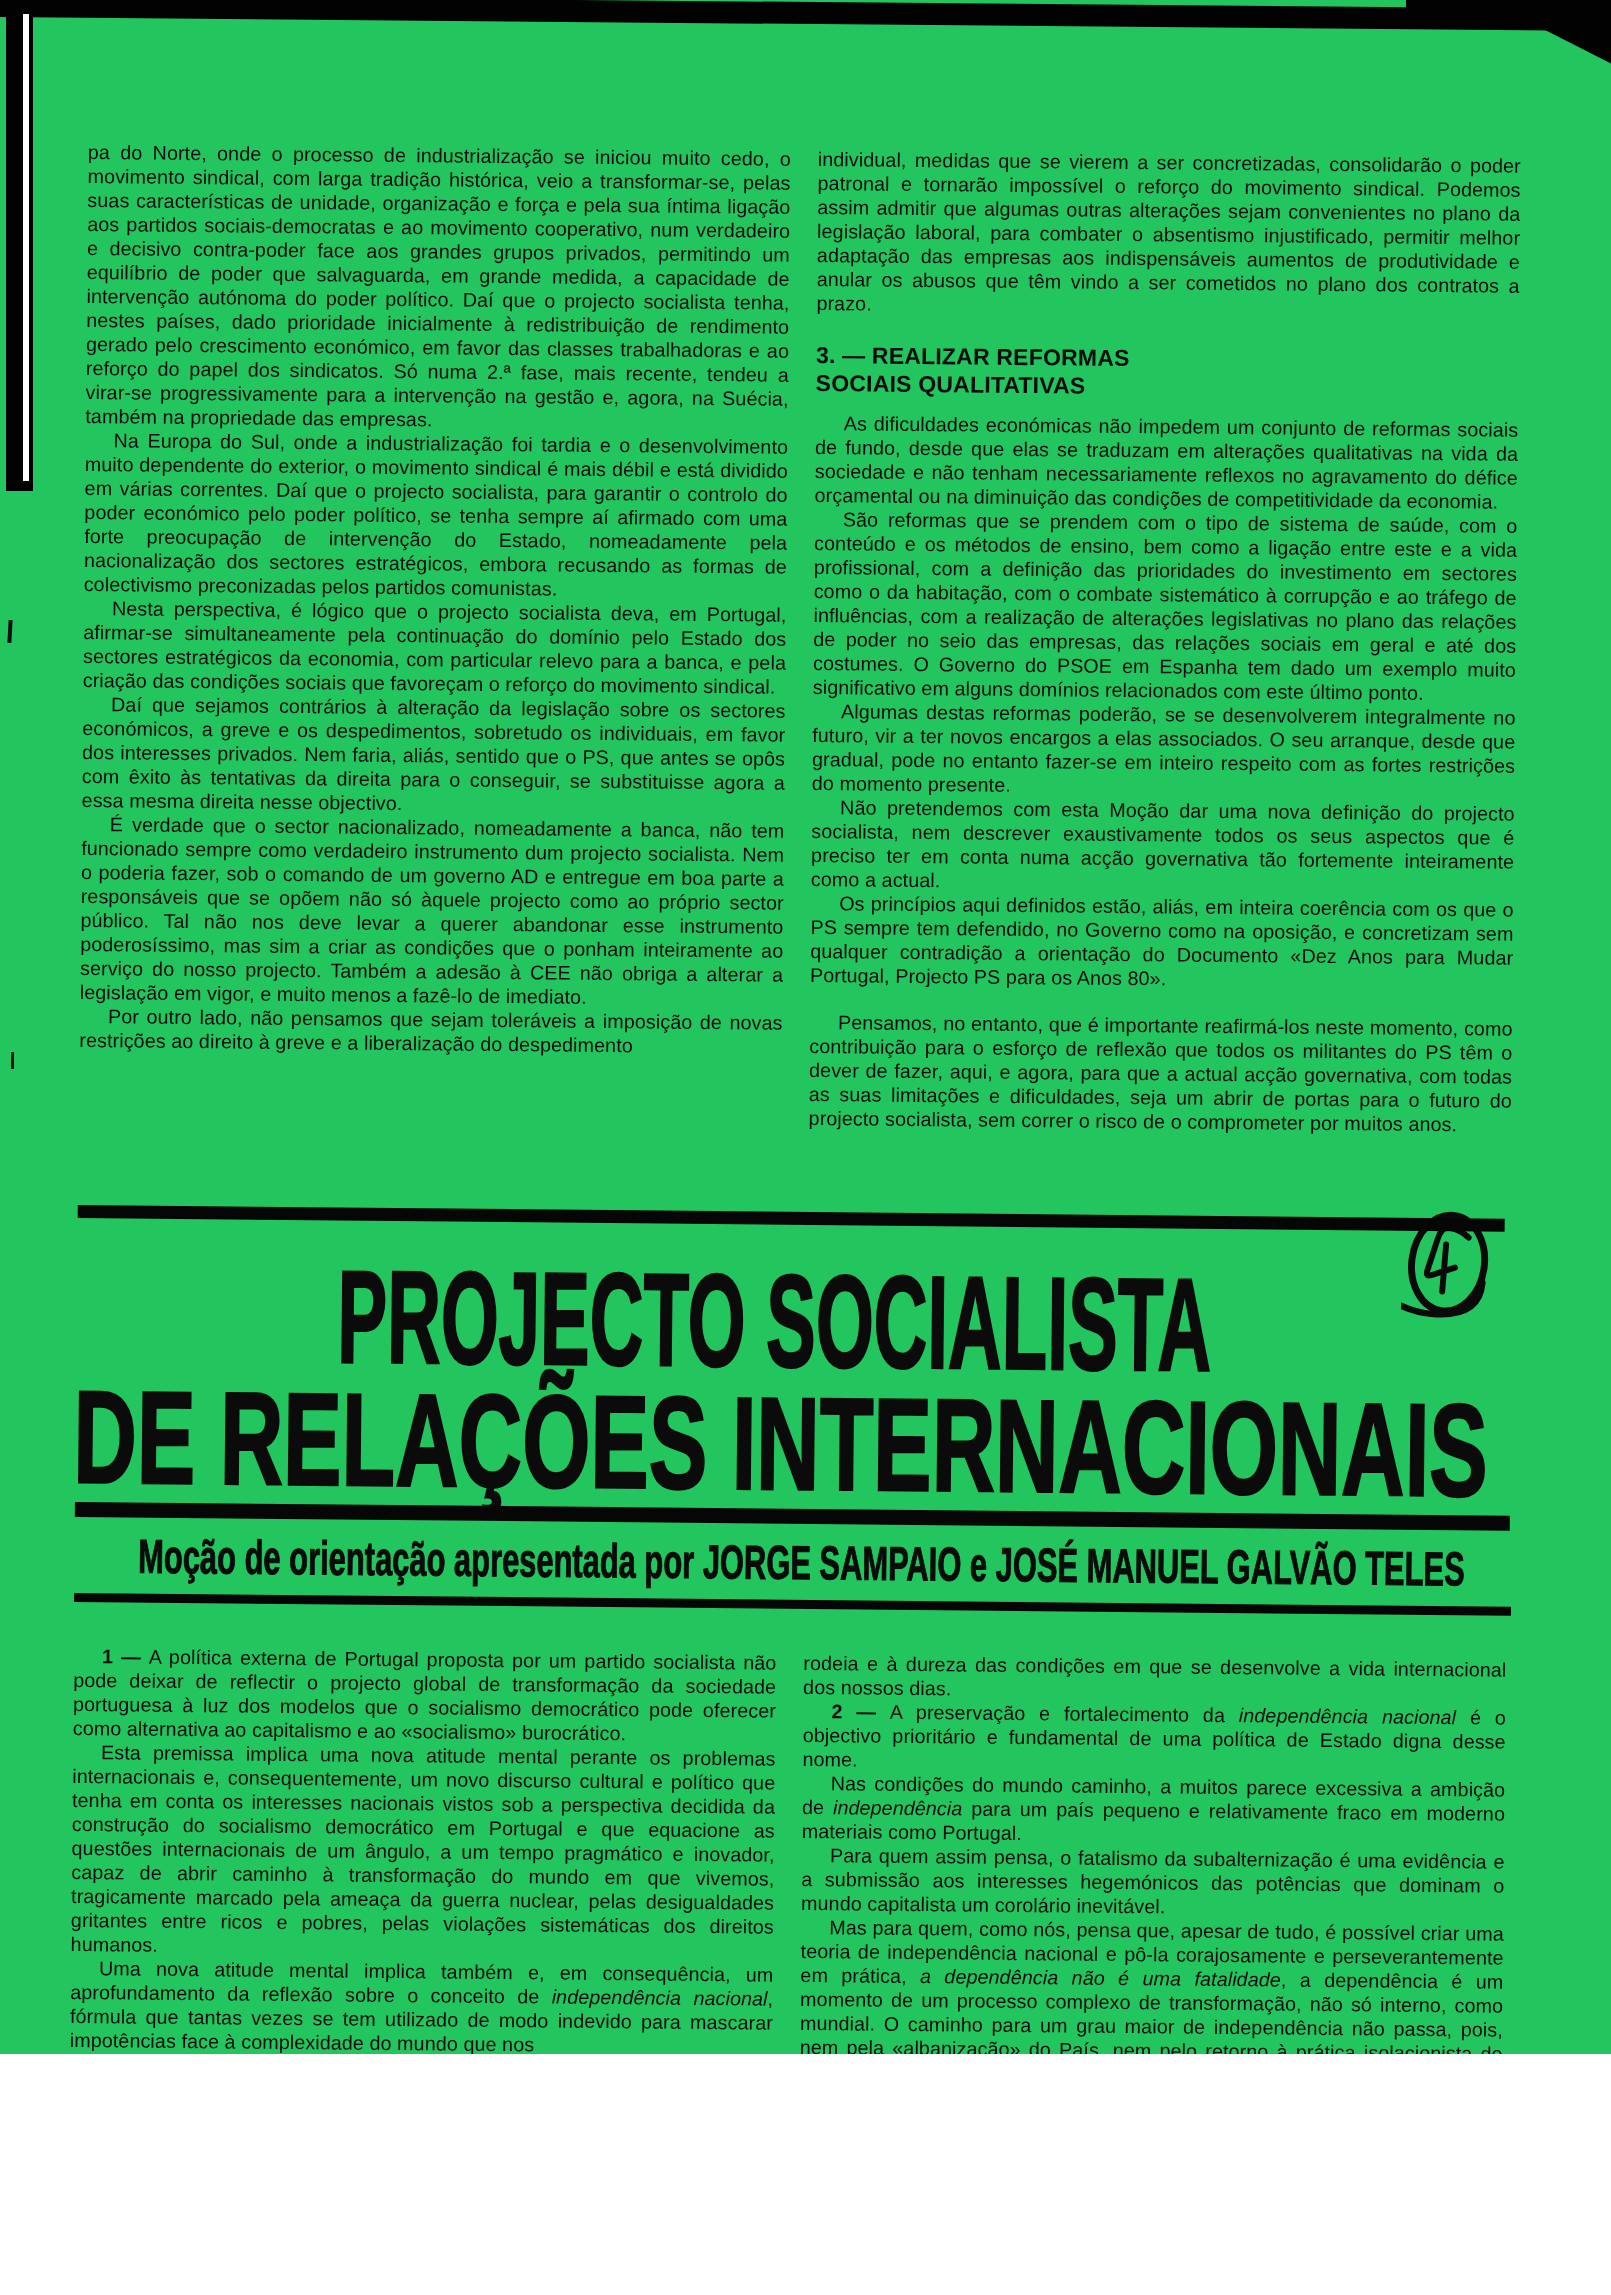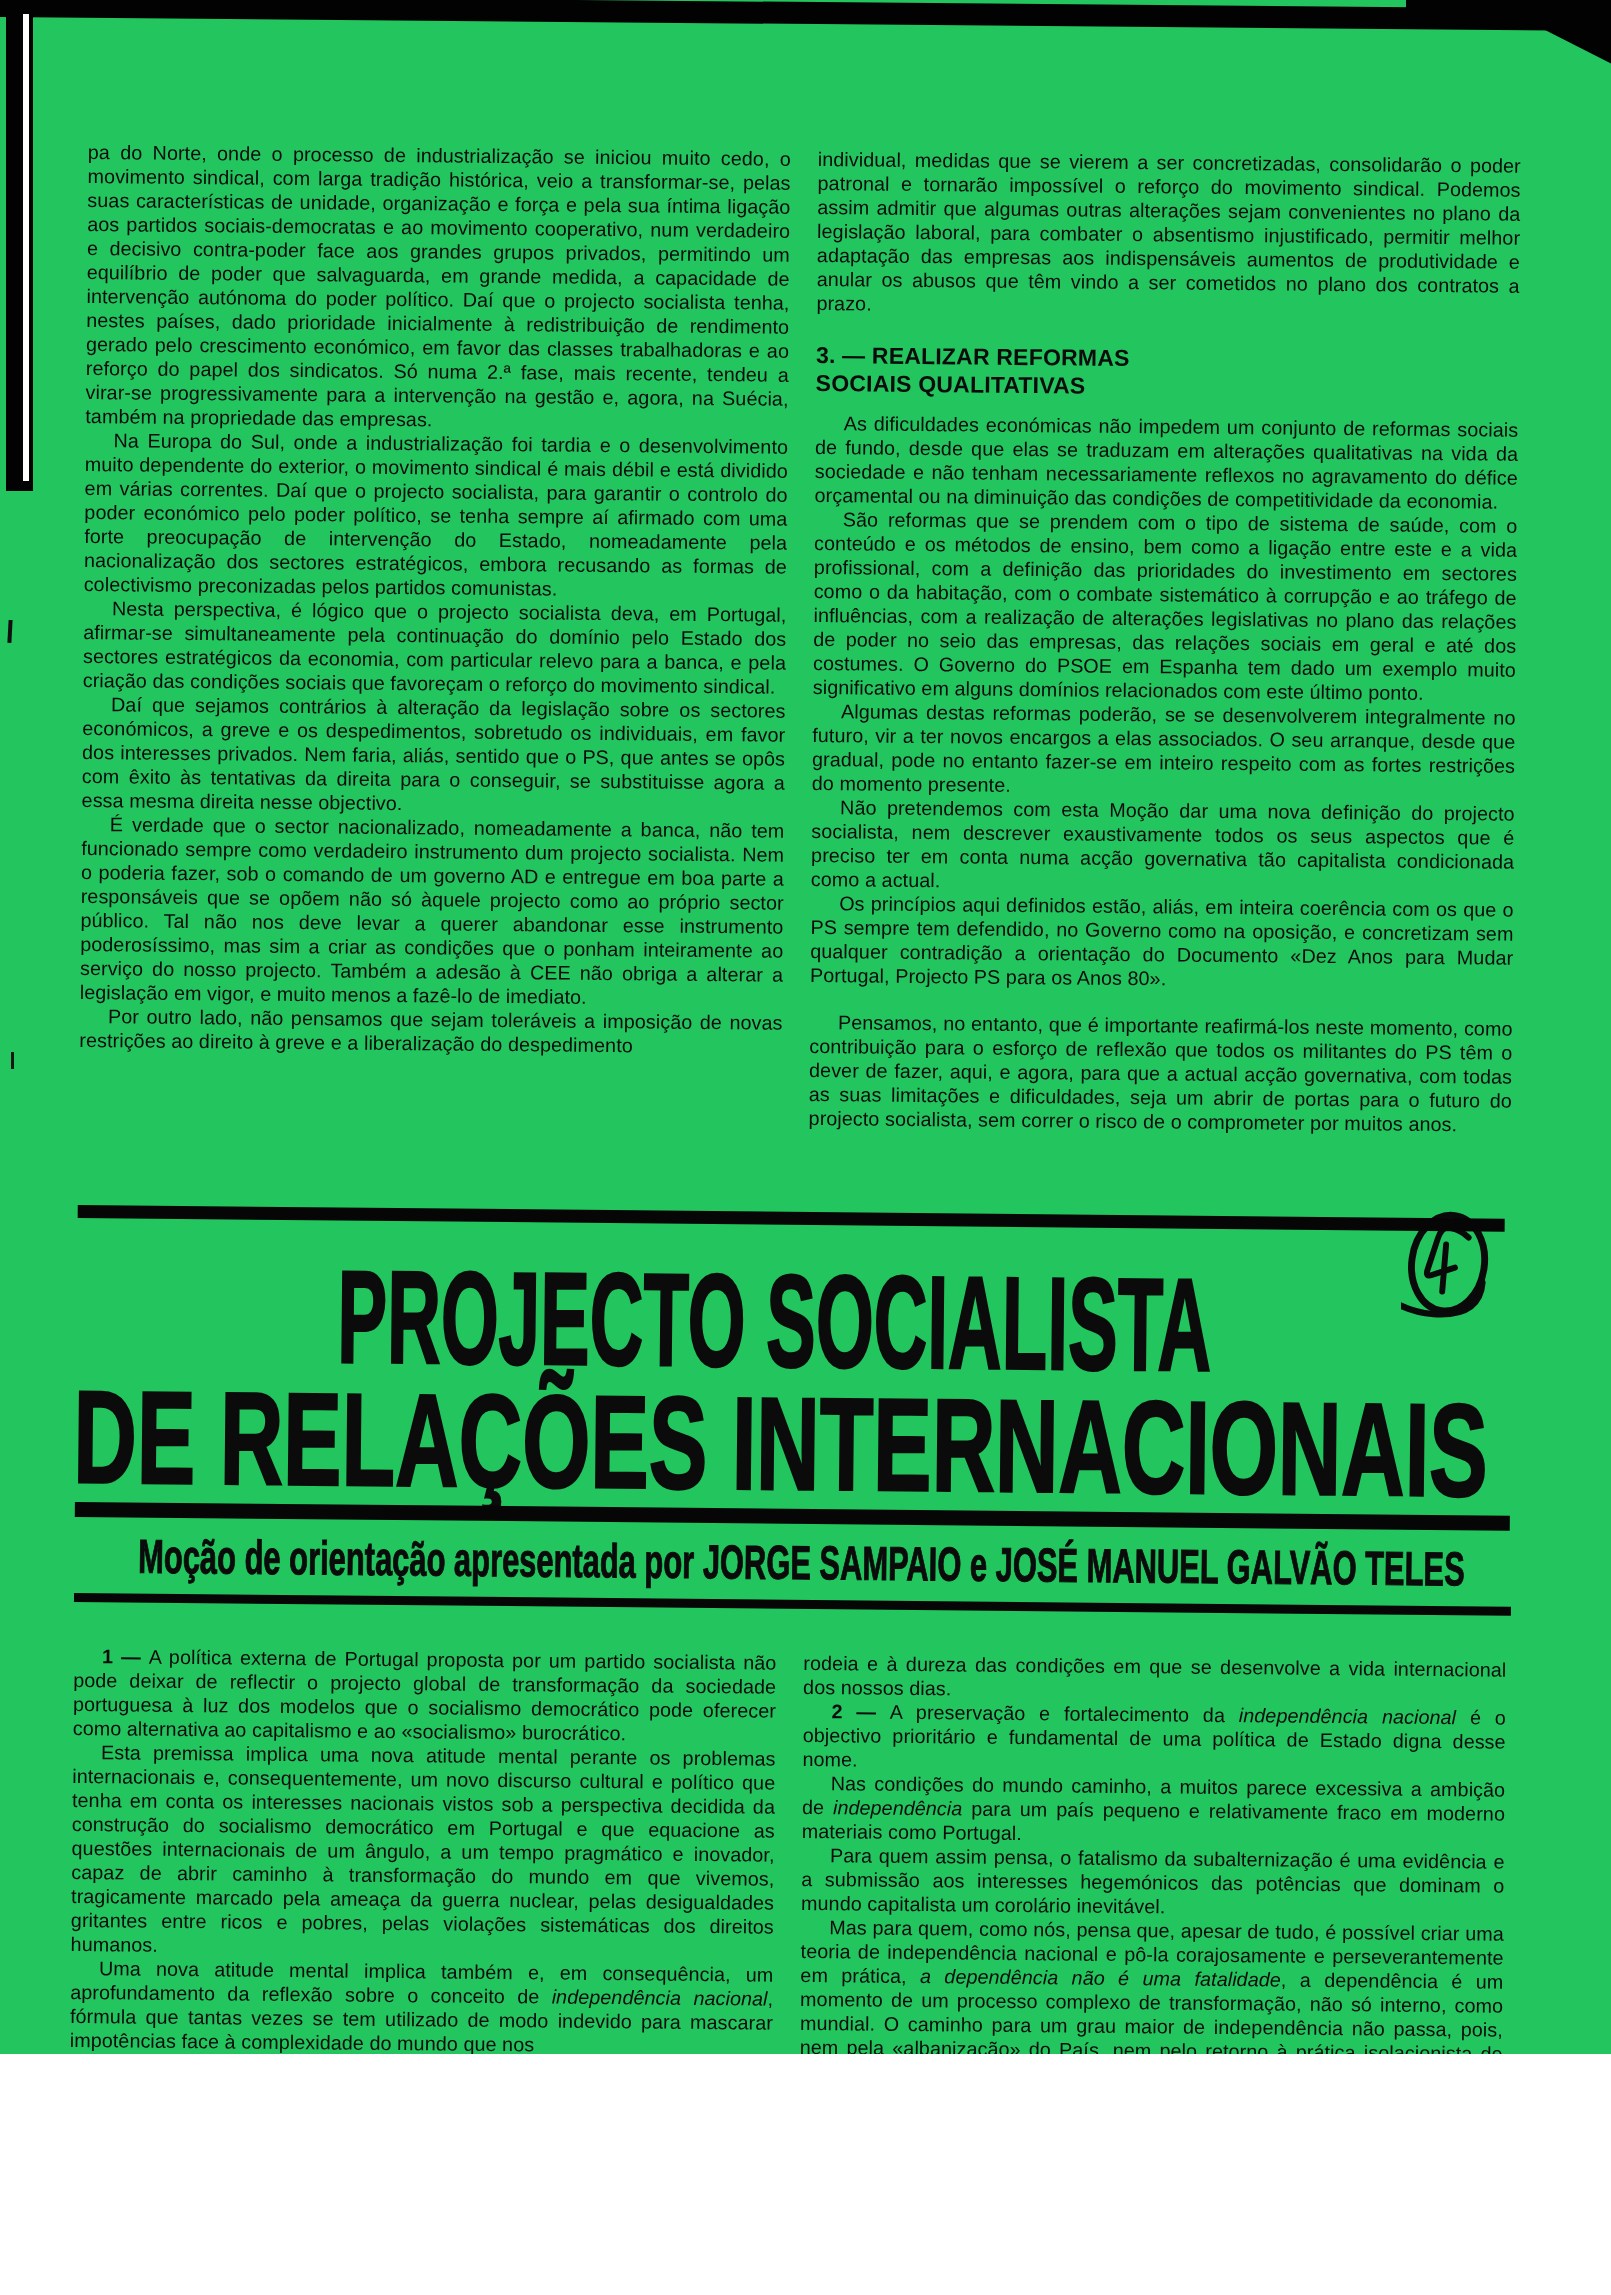--- a/index.html
+++ b/index.html
@@ -87,21 +87,21 @@
         </div>
       <div class="col">
           <p class="para"><span>individual, medidas que se vierem a ser concretizadas, consolidarão o poder patronal e tornarão impossível o reforço do movimento sindical. Podemos assim admitir que algumas outras alterações sejam convenientes no plano da legislação laboral, para combater o absentismo injustificado, permitir melhor adaptação das empresas aos indispensáveis aumentos de produtividade e anular os abusos que têm vindo a ser cometidos no plano dos contratos a prazo.</span></p>
           <div class="col-heading">
             <div>3. — REALIZAR REFORMAS</div>
             <div>SOCIAIS QUALITATIVAS</div>
           </div>
           <p class="para indent"><span>As dificuldades económicas não impedem um conjunto de reformas sociais de fundo, desde que elas se traduzam em alterações qualitativas na vida da sociedade e não tenham necessariamente reflexos no agravamento do défice orçamental ou na diminuição das condições de competitividade da economia.</span></p>
           <p class="para indent"><span>São reformas que se prendem com o tipo de sistema de saúde, com o conteúdo e os métodos de ensino, bem como a ligação entre este e a vida profissional, com a definição das prioridades do investimento em sectores como o da habitação, com o combate sistemático à corrupção e ao tráfego de influências, com a realização de alterações legislativas no plano das relações de poder no seio das empresas, das relações sociais em geral e até dos costumes. O Governo do PSOE em Espanha tem dado um exemplo muito significativo em alguns domínios relacionados com este último ponto.</span></p>
           <p class="para indent"><span>Algumas destas reformas poderão, se se desenvolverem integralmente no futuro, vir a ter novos encargos a elas associados. O seu arranque, desde que gradual, pode no entanto fazer-se em inteiro respeito com as fortes restrições do momento presente.</span></p>
-          <p class="para indent"><span>Não pretendemos com esta Moção dar uma nova definição do projecto socialista, nem descrever exaustivamente todos os seus aspectos que é preciso ter em conta numa acção governativa tão capitalista condicionada como a actual.</span></p>
+          <p class="para indent"><span>Não pretendemos com esta Moção dar uma nova definição do projecto socialista, nem descrever exaustivamente todos os seus aspectos que é preciso ter em conta numa acção governativa tão fortemente inteiramente como a actual.</span></p>
           <p class="para indent"><span>Os princípios aqui definidos estão, aliás, em inteira coerência com os que o PS sempre tem defendido, no Governo como na oposição, e concretizam sem qualquer contradição a orientação do Documento «Dez Anos para Mudar Portugal, Projecto PS para os Anos 80».</span></p>
           <p class="para indent space-before"><span>Pensamos, no entanto, que é importante reafirmá-los neste momento, como contribuição para o esforço de reflexão que todos os militantes do PS têm o dever de fazer, aqui, e agora, para que a actual acção governativa, com todas as suas limitações e dificuldades, seja um abrir de portas para o futuro do projecto socialista, sem correr o risco de o comprometer por muitos anos.</span></p>
         </div>
     </div>
 
     <div class="rule" id="rule1"></div>
 
     <svg id="headline" width="1435" height="275" viewBox="0 0 2920 560">
       <text class="svgtext" x="1430" y="258" text-anchor="middle" font-size="268" stroke-width="5" textLength="1780" lengthAdjust="spacingAndGlyphs">PROJECTO SOCIALISTA</text>
       <text class="svgtext" x="1445" y="508" text-anchor="middle" font-size="268" stroke-width="5" textLength="2880" lengthAdjust="spacingAndGlyphs">DE RELAÇÕES INTERNACIONAIS</text>

